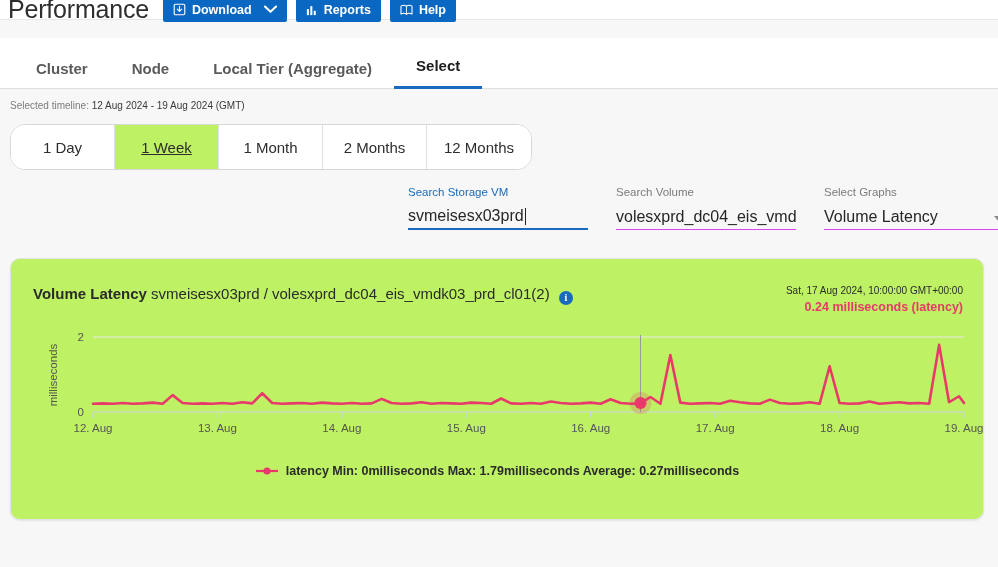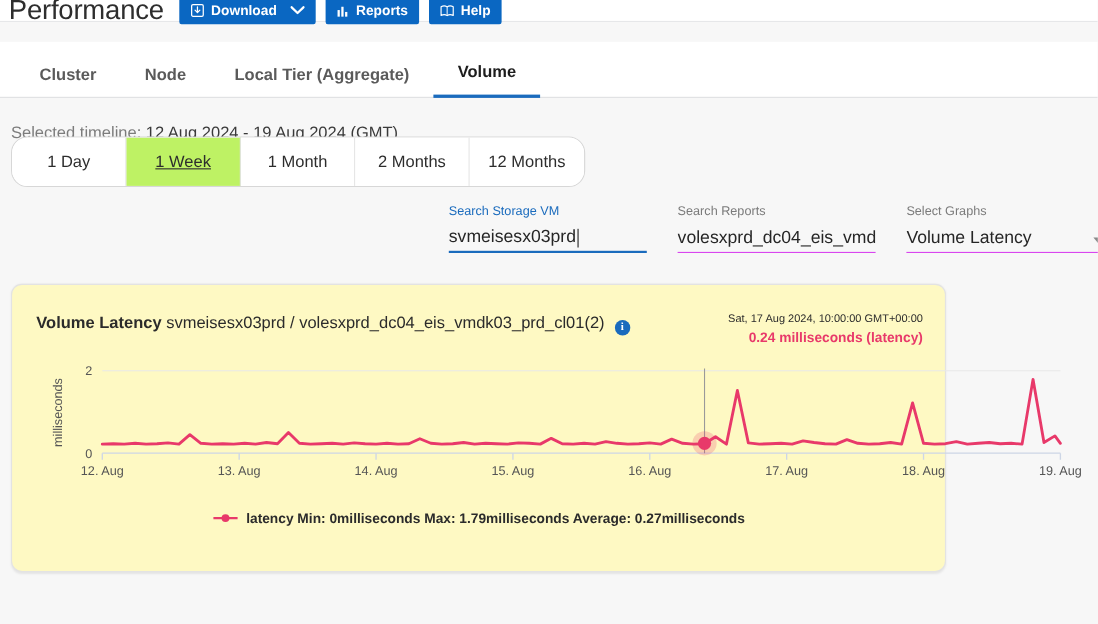--- a/index.html
+++ b/index.html
@@ -43,22 +43,22 @@
   }
   .tab {
     font-size: 15px; color: #5a5a5a; font-weight: 700;
     padding: 0 22px 12px 22px; cursor: pointer; white-space: nowrap;
     position: relative; top: 1px;
   }
   .tab.active { color: #1d1d1d; font-weight: bold; border-bottom: 3px solid #1a6bbd; }
 
   
   .timeline-row {
-    position: absolute; top: 112px; left: 10px;
-    font-size: 15px; color: #6a6a6a; white-space: nowrap;
+    position: absolute; top: 100px; left: 10px;
+    font-size: 10px; color: #6a6a6a; white-space: nowrap;
   }
   .timeline-row .label { color: #7c7c7c; }
   .timeline-row .value { color: #3a3a3a; }
 
   
   .range-group {
     position: absolute; top: 124px; left: 10px;
     display: flex; border: 1px solid #d7d7d7; border-radius: 15px;
     background: #ffffff; overflow: hidden; height: 46px;
   }
@@ -93,22 +93,22 @@
   .select-field { width: 182px; position: relative; }
   .select-field .field-input { justify-content: flex-start; }
   .select-arrow {
     position: absolute; right: 2px; bottom: 8px;
     width: 0; height: 0; border-left: 5px solid transparent;
     border-right: 5px solid transparent; border-top: 6px solid #8a8a8a;
   }
 
   
   .card {
-    position: absolute; left: 10px; top: 258px; width: 850px; height: 262px;
-    background: #fef9c3; border: 1px solid #e3e3e3; border-radius: 10px;
+    position: absolute; left: 10px; top: 258px; width: 974px; height: 262px;
+    background: #bef264; border: 1px solid #e3e3e3; border-radius: 10px;
     box-shadow: 0 1px 2px rgba(0,0,0,0.08);
   }
   .card-head {
     position: absolute; left: 22px; top: 26px; right: 20px;
     display: flex; justify-content: space-between; align-items: flex-start;
   }
   .chart-title { font-size: 15px; color: #2b2b2b; white-space: nowrap; }
   .chart-title b { font-weight: bold; }
   .chart-title .sub { font-weight: 400; }
   .info-icon {
@@ -180,21 +180,21 @@
         </svg>
       </span>
       <span>Help</span>
     </button>
   </div>
 
   <div class="tabs">
     <div class="tab">Cluster</div>
     <div class="tab">Node</div>
     <div class="tab">Local Tier (Aggregate)</div>
-    <div class="tab active">Volume</div>
+    <div class="tab active">Select</div>
   </div>
 
   <div class="timeline-row">
     <span class="label">Selected timeline:</span>
     <span class="value">12 Aug 2024 - 19 Aug 2024 (GMT)</span>
   </div>
 
   <div class="range-group">
     <div class="range-btn">1 Day</div>
     <div class="range-btn selected">1 Week</div>
@@ -207,21 +207,21 @@
 
     <div class="field focused">
       <div class="field-label">Search Storage VM</div>
       <div class="field-input">
         <span>svmeisesx03prd</span>
           <span class="caret"></span>
       </div>
     </div>
 
     <div class="field">
-      <div class="field-label">Search Reports</div>
+      <div class="field-label">Search Volume</div>
       <div class="field-input">
         <span>volesxprd_dc04_eis_vmd</span>
       </div>
     </div>
 
     <div class="field select-field">
       <div class="field-label">Select Graphs</div>
       <div class="field-input">
         <span>Volume Latency</span>
       </div>

